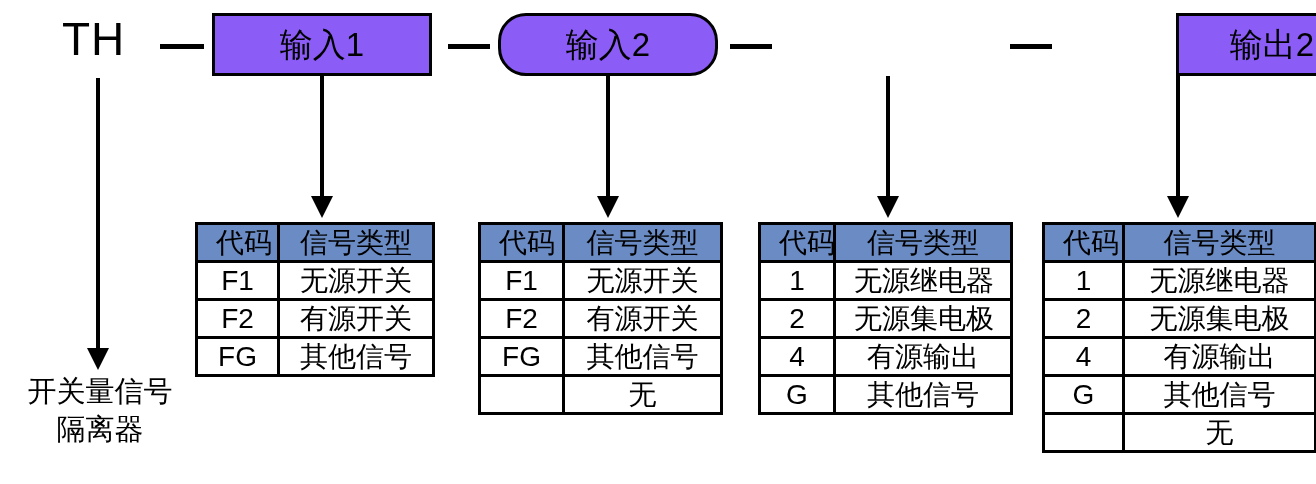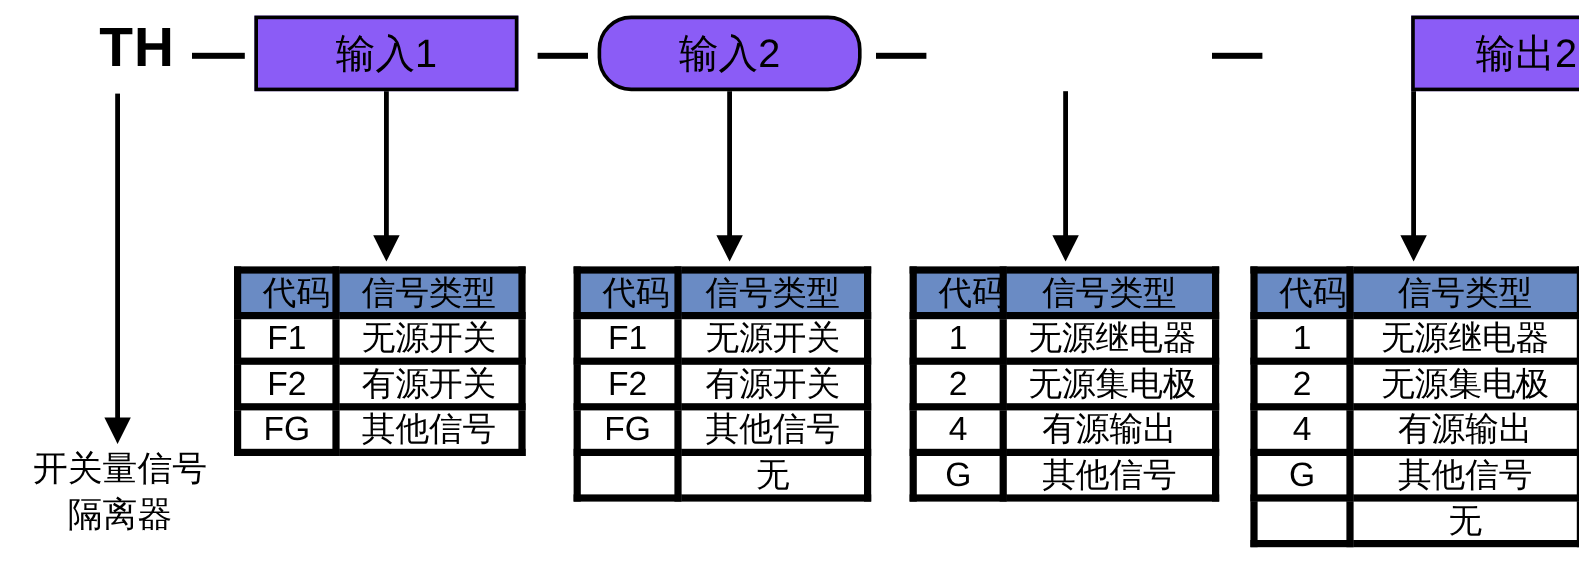--- a/index.html
+++ b/index.html
@@ -22,25 +22,25 @@
     width: 1316px;
     height: 484px;
   }
 
   
   .model-prefix {
     position: absolute;
     left: 62px;
     top: 8px;
     width: 84px;
-    text-align: right;
+    text-align: left;
     font-size: 46px;
     line-height: 62px;
     letter-spacing: 1px;
-    font-weight: 700;
+    font-weight: 400;
   }
 
   .dash {
     position: absolute;
     height: 5px;
     background: #000000;
     top: 44px;
   }
 
   .seg-box {
@@ -74,21 +74,21 @@
   }
 
   
   .code-table {
     position: absolute;
     border-collapse: collapse;
     table-layout: fixed;
     background: #ffffff;
   }
   .code-table td, .code-table th {
-    border: 6px solid #000000;
+    border: 3px solid #000000;
     height: 38px;
     padding: 0 18px;
     text-align: center;
     vertical-align: middle;
     font-size: 28px;
     line-height: 1;
     font-weight: 400;
     white-space: nowrap;
     box-sizing: border-box;
   }

